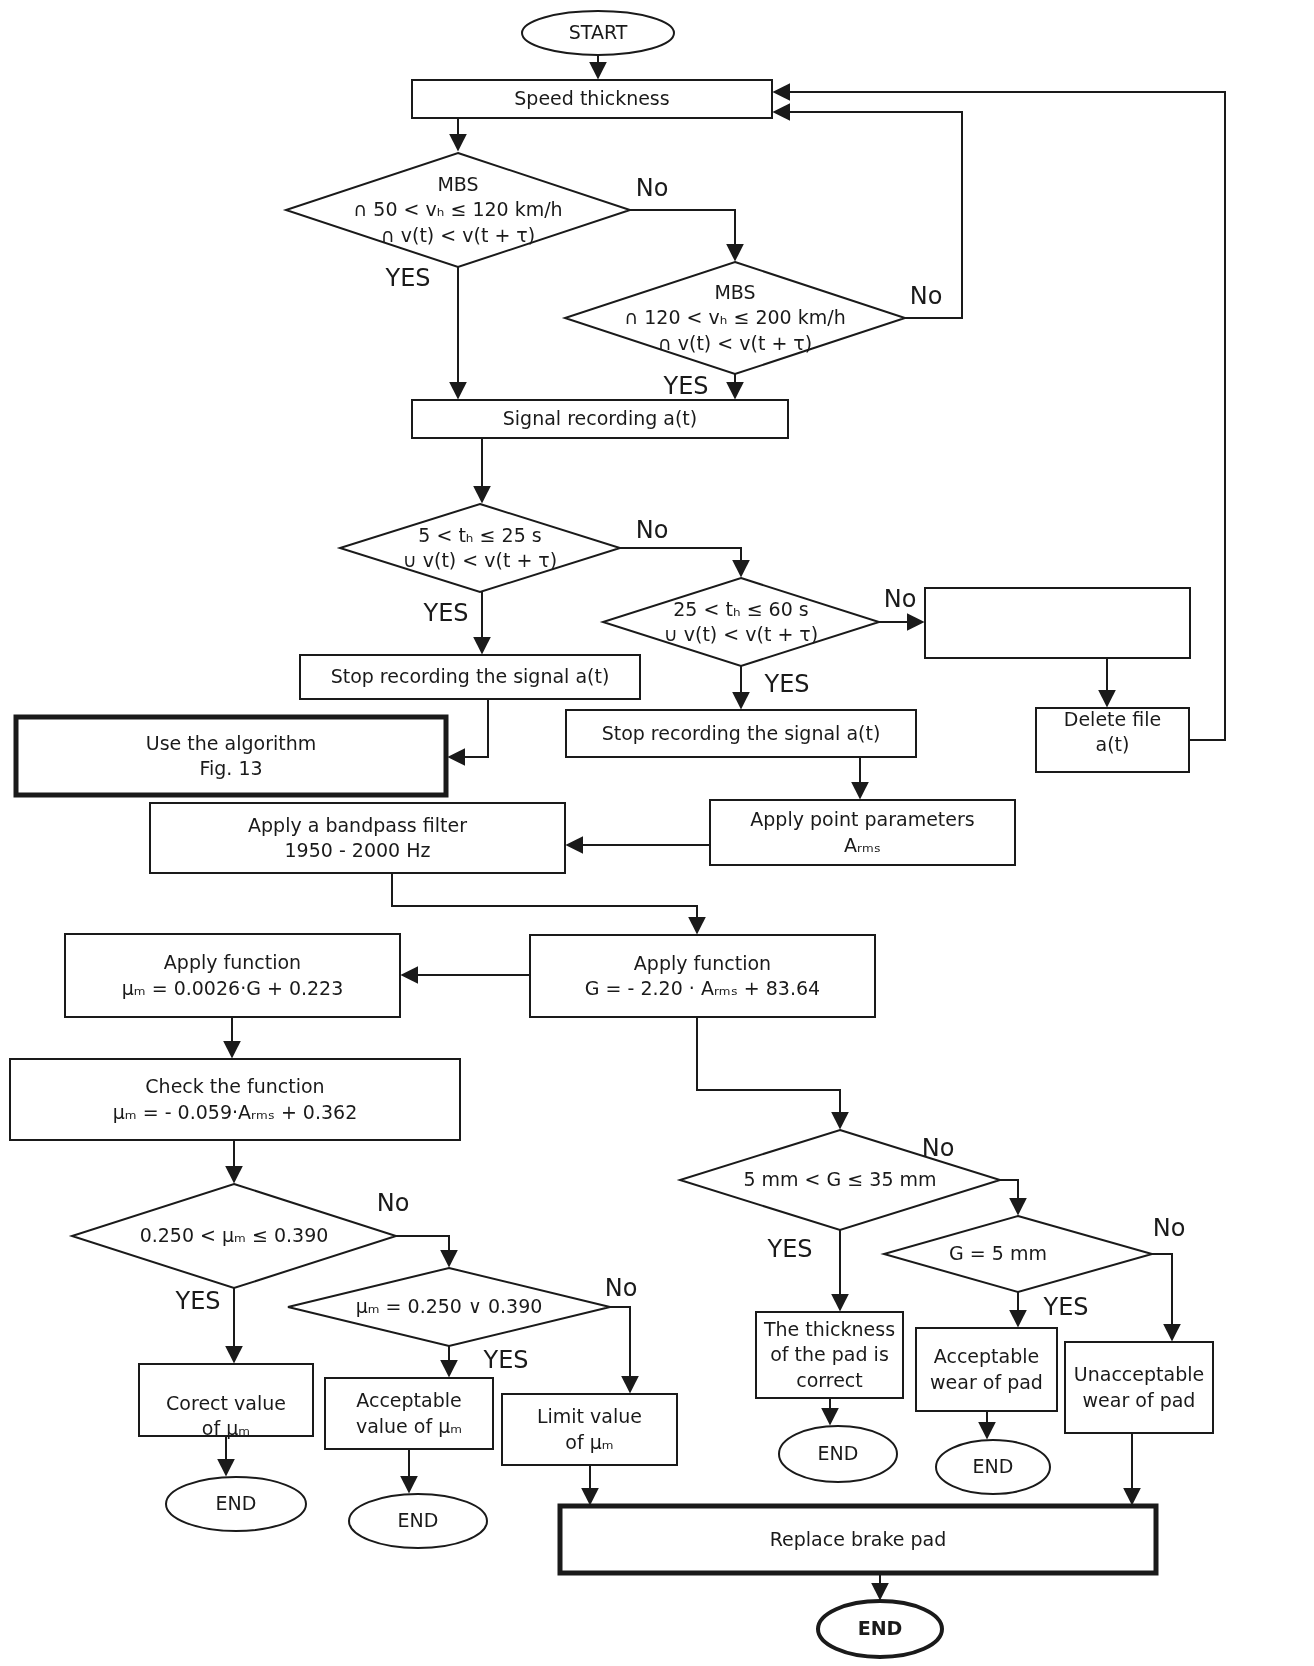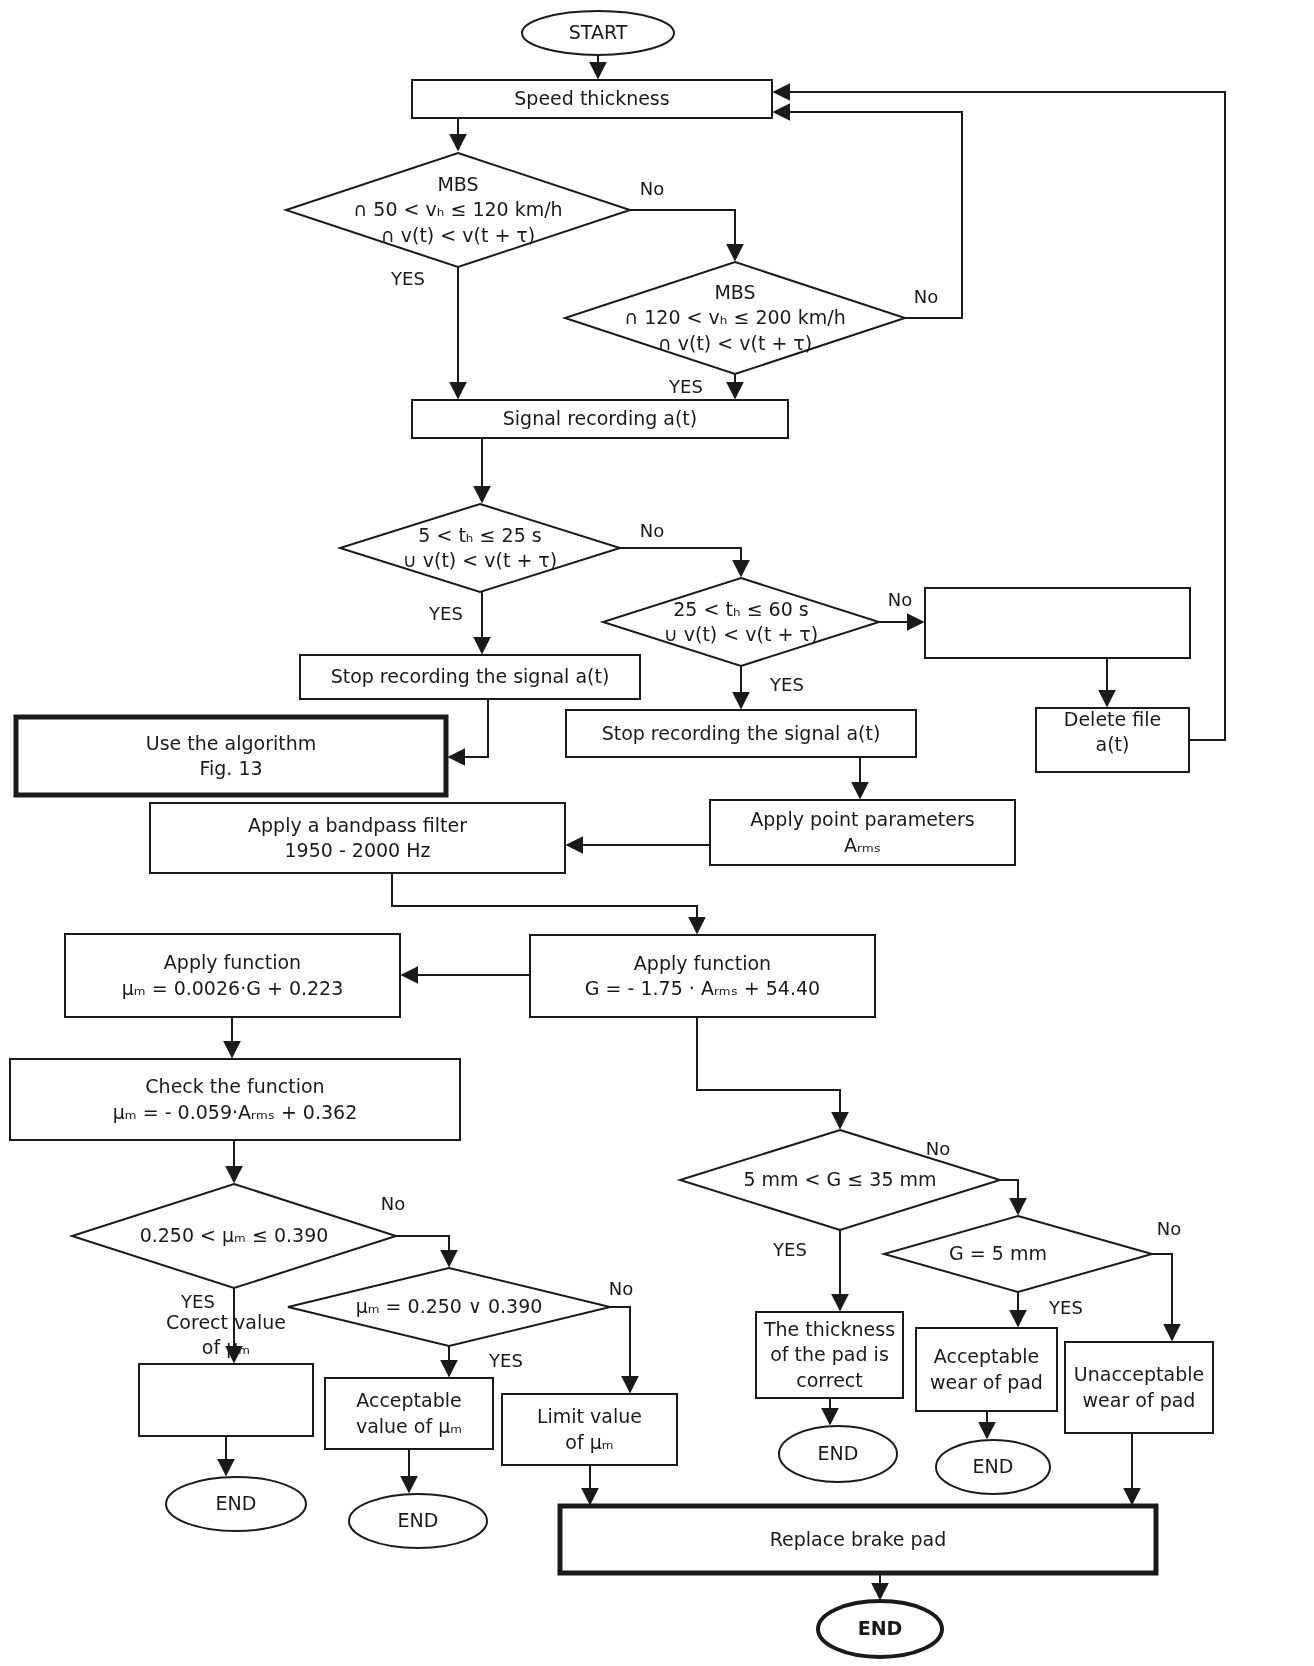--- a/index.html
+++ b/index.html
@@ -16,21 +16,21 @@
     position:absolute;
     display:flex;flex-direction:column;
     align-items:center;justify-content:center;
     font-size:19px;line-height:1.34;
     pointer-events:none;
   }
   .ntext span{display:block;white-space:nowrap;}
   .elabel{
     position:absolute;
     transform:translate(-50%,-50%);
-    font-size:18px;
+    font-size:24px;
     white-space:nowrap;
     pointer-events:none;
   }
   .bold{font-weight:bold;}
 </style>
 </head>
 <body>
 
 <div class="canvas">
 
@@ -165,39 +165,39 @@
   <div class="ntext" style="left:710px;top:800px;width:305px;height:65px">
     <span>Apply point parameters</span>
       <span>Aᵣₘₛ</span>
   </div>
   <div class="ntext" style="left:65px;top:934px;width:335px;height:83px">
     <span>Apply function</span>
       <span>μₘ = 0.0026·G + 0.223</span>
   </div>
   <div class="ntext" style="left:530px;top:935px;width:345px;height:82px">
     <span>Apply function</span>
-      <span>G = - 1.75 · Aᵣₘₛ + 54.40</span>
+      <span>G = - 2.20 · Aᵣₘₛ + 83.64</span>
   </div>
   <div class="ntext" style="left:10px;top:1059px;width:450px;height:81px">
     <span>Check the function</span>
       <span>μₘ = - 0.059·Aᵣₘₛ + 0.362</span>
   </div>
   <div class="ntext" style="left:72px;top:1184px;width:324px;height:104px">
     <span>0.250 &lt; μₘ ≤ 0.390</span>
   </div>
   <div class="ntext" style="left:288px;top:1268px;width:322px;height:78px">
     <span>μₘ = 0.250 ∨ 0.390</span>
   </div>
   <div class="ntext" style="left:680px;top:1130px;width:320px;height:100px">
     <span>5 mm &lt; G ≤ 35 mm</span>
   </div>
   <div class="ntext" style="left:864px;top:1216px;width:268px;height:76px">
     <span>G = 5 mm</span>
   </div>
-  <div class="ntext" style="left:139px;top:1299px;width:174px;height:72px">
+  <div class="ntext" style="left:139px;top:1380px;width:174px;height:72px">
     <span>Corect value</span>
       <span>of μₘ</span>
   </div>
   <div class="ntext" style="left:325px;top:1378px;width:168px;height:71px">
     <span>Acceptable</span>
       <span>value of μₘ</span>
   </div>
   <div class="ntext" style="left:502px;top:1394px;width:175px;height:71px">
     <span>Limit value</span>
       <span>of μₘ</span>

